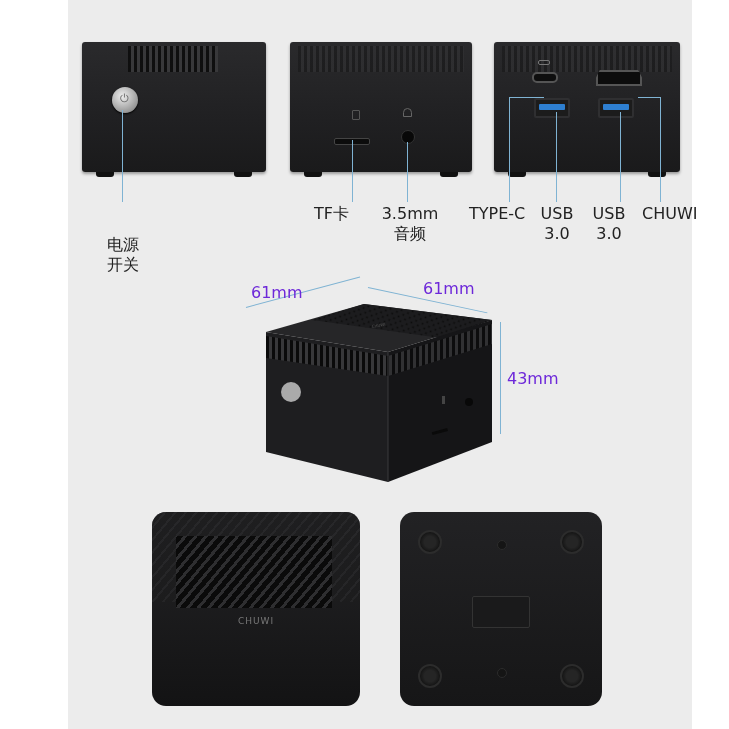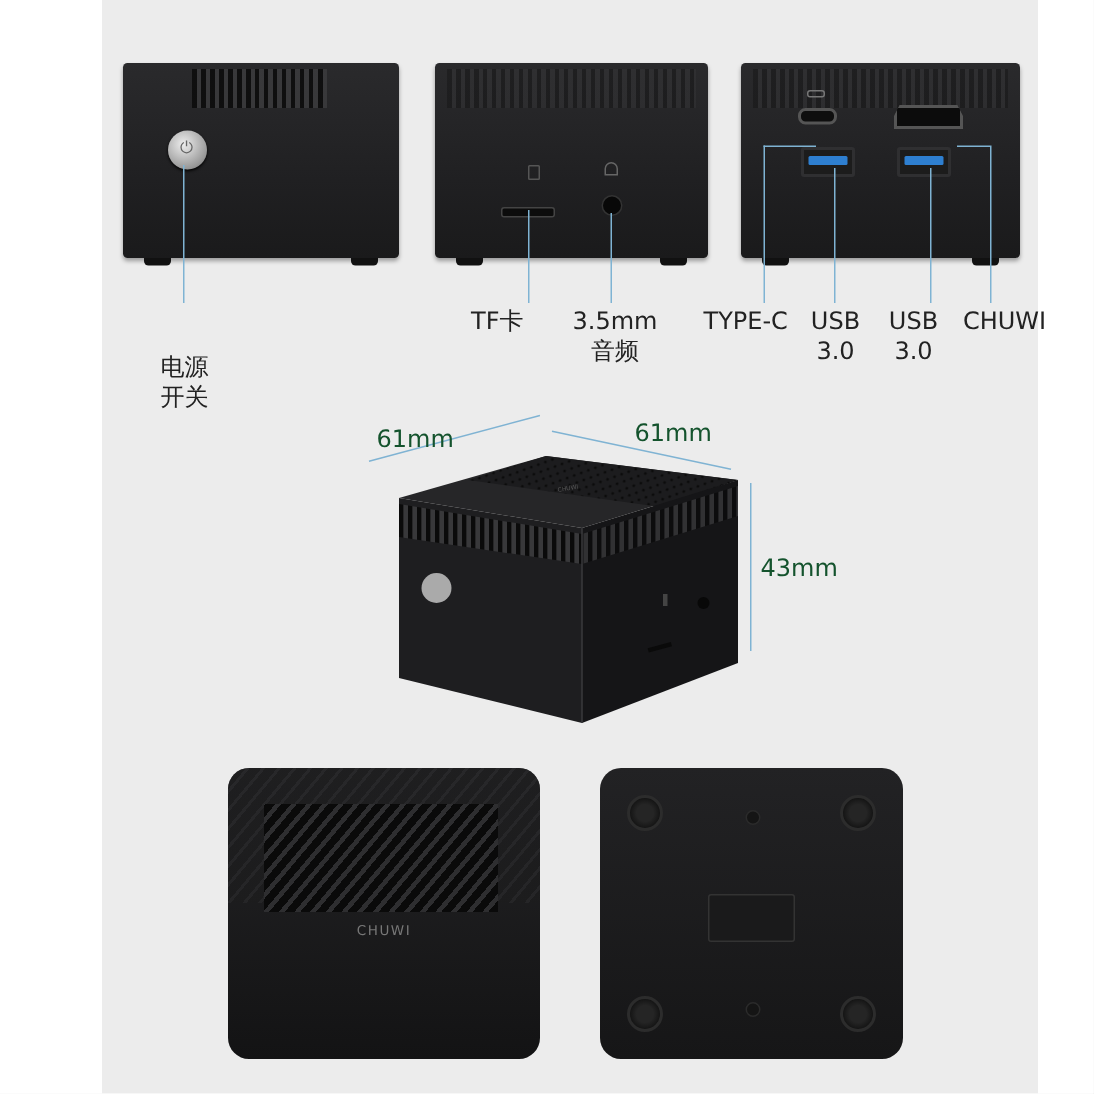--- a/index.html
+++ b/index.html
@@ -5,21 +5,21 @@
   html,body{margin:0;padding:0;background:#ffffff;}
   body{width:729px;height:729px;position:relative;overflow:hidden;font-family:"DejaVu Sans","Liberation Sans",sans-serif;}
   .panel{position:absolute;left:68px;top:0;width:624px;height:729px;background:#ececec;}
   .abs{position:absolute;}
   .box{position:absolute;background:linear-gradient(#2a2a2c,#202022 60%,#1a1a1b);border-radius:3px;box-shadow:0 2px 3px rgba(0,0,0,.35);}
   .vent{position:absolute;height:26px;background:repeating-linear-gradient(90deg,#0c0c0c 0 3px,#3a3a3c 3px 6px);opacity:.9}
   .foot{position:absolute;height:5px;width:18px;background:#111;border-radius:0 0 3px 3px;}
   .lead{position:absolute;background:#7fb3d3;}
   .lbl{position:absolute;font-size:16px;color:#222;line-height:20px;white-space:nowrap;}
   .lbl2{position:absolute;font-size:16px;color:#222;line-height:20px;text-align:center;}
-  .dim{position:absolute;font-size:16px;color:#14532d;}
+  .dim{position:absolute;font-size:16px;color:#6d28d9;}
   .usb{position:absolute;width:32px;height:16px;background:#1c1c1c;border:2px solid #2f2f31;border-radius:2px;}
   .usb::after{content:"";position:absolute;left:3px;right:3px;top:4px;height:6px;background:#2e7fd0;border-radius:1px;}
   .screw{position:absolute;width:20px;height:20px;border-radius:50%;border:2px solid #2c2c2c;background:radial-gradient(#252525 40%,#151515 70%);}
   .dot{position:absolute;width:8px;height:8px;border-radius:50%;background:#151515;border:1px solid #2b2b2b;}
 </style>
 </head>
 <body>
 
 <div class="panel">
 

